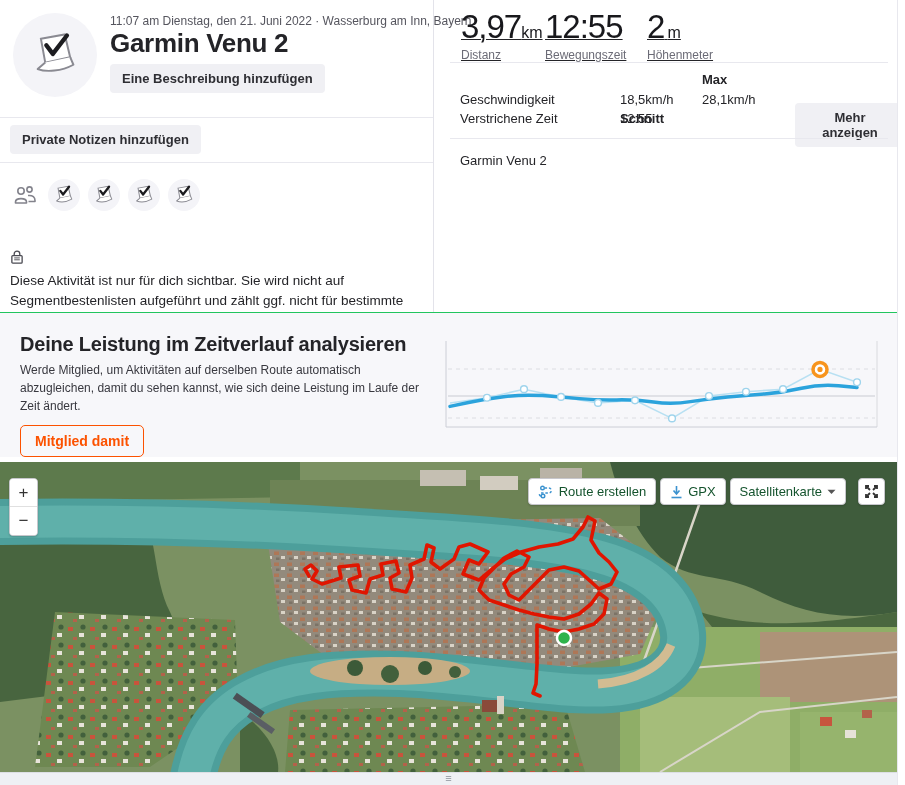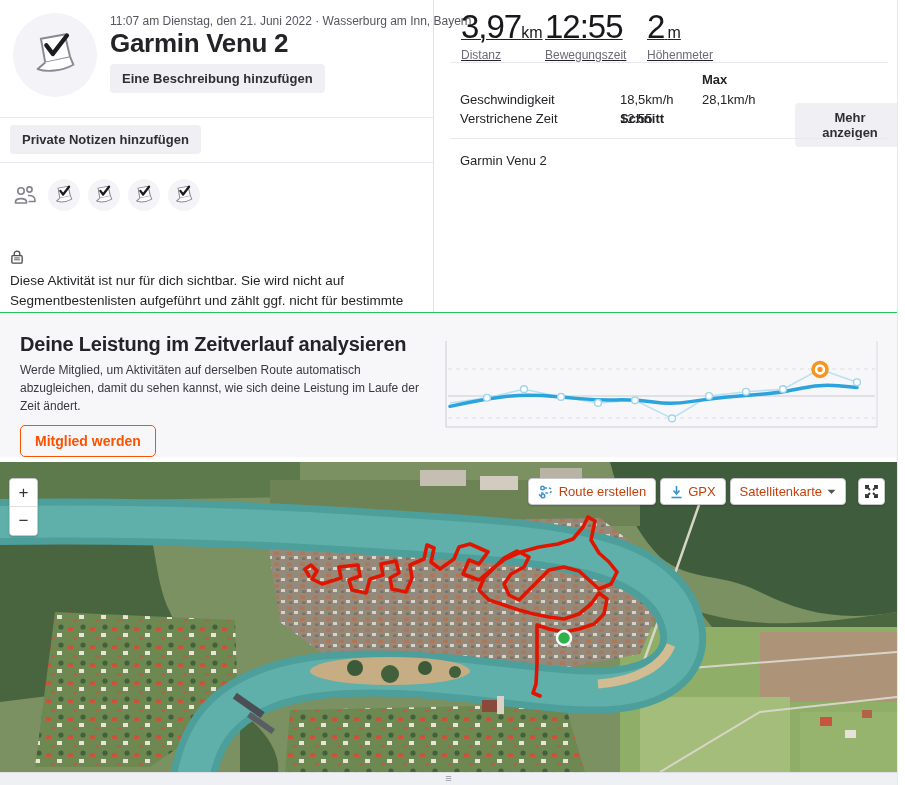--- a/index.html
+++ b/index.html
@@ -38,21 +38,21 @@
 
   
   .upsell-band { position:absolute; left:0; top:312px; width:897px; height:145px; background:#f7f7fa; border-top:1px solid #22c55e; }
   .upsell-title { position:absolute; left:20px; top:20px; font-size:20px; font-weight:700; letter-spacing:-0.2px; }
   .upsell-body { position:absolute; left:20px; top:48px; width:408px; font-size:12px; line-height:1.5; color:#38383f; }
   .cta-btn { position:absolute; left:20px; top:112px; background:transparent; border:1px solid #fc5200; border-radius:5px; color:#fc5200; font-family:inherit; font-size:14px; font-weight:700; padding:7px 14px; cursor:pointer; }
 
   
   .map-wrap { position:absolute; left:0; top:462px; width:897px; height:310px; overflow:hidden; background:#7b9162; }
   .map-controls-right { position:absolute; top:16px; right:12px; display:flex; gap:4px; align-items:flex-start; }
-  .map-btn { height:27px; background:#fff; border:1px solid #c7c7cc; border-radius:4px; box-shadow:0 1px 2px rgba(0,0,0,.18); display:flex; align-items:center; gap:5px; padding:12px 9px; font-family:inherit; font-size:13px; color:#c2410c; cursor:pointer; }
+  .map-btn { height:27px; background:#fff; border:1px solid #c7c7cc; border-radius:4px; box-shadow:0 1px 2px rgba(0,0,0,.18); display:flex; align-items:center; gap:5px; padding:12px 9px; font-family:inherit; font-size:13px; color:#14532d; cursor:pointer; }
   .map-btn.square { width:27px; padding:0; justify-content:center; color:#333; margin-left:8px; }
   .zoom-ctl { position:absolute; left:9px; top:16px; width:29px; background:#fff; border:1px solid #c7c7cc; border-radius:4px; box-shadow:0 1px 2px rgba(0,0,0,.18); overflow:hidden; }
   .zoom-ctl button { display:block; width:100%; height:28px; background:#fff; border:none; font-size:17px; color:#333; cursor:pointer; font-family:inherit; }
   .zoom-ctl button:first-child { border-bottom:1px solid #e0e0e0; }
 
   
   .drag-bar { position:absolute; left:0; top:772px; width:897px; height:13px; background:#eef0f4; border-top:1px solid #dddfe5; display:flex; align-items:center; justify-content:center; cursor:row-resize; }
   .drag-bar .grip { color:#8d929b; font-size:11px; line-height:1; margin-top:-1px; }
 </style>
 </head>
@@ -144,21 +144,21 @@
 <div class="tbl-cell" style="left:460px; top:111px;">Verstrichene Zeit</div>
 <div class="tbl-cell" style="left:620px; top:111px;">12:55</div>
 <button class="pill-btn more-btn">Mehr anzeigen</button>
 
 <div class="h-divider" style="left:450px; top:138px; width:438px;"></div>
 <div class="device-line">Garmin Venu 2</div>
 
 <div class="upsell-band">
   <h2 class="upsell-title">Deine Leistung im Zeitverlauf analysieren</h2>
   <p class="upsell-body">Werde Mitglied, um Aktivitäten auf derselben Route automatisch abzugleichen, damit du sehen kannst, wie sich deine Leistung im Laufe der Zeit ändert.</p>
-  <button class="cta-btn">Mitglied werden</button>
+  <button class="cta-btn">Mitglied damit</button>
   <svg id="perf-chart" width="457" height="150" viewBox="0 0 457 150" style="position:absolute; left:440px; top:0;">
     <line x1="6" y1="28" x2="6" y2="114" stroke="#ccced6" stroke-width="1"></line>
     <line x1="437" y1="28" x2="437" y2="114" stroke="#d9dade" stroke-width="1"></line>
     <line x1="6" y1="114" x2="437" y2="114" stroke="#ccced6" stroke-width="1"></line>
     <line x1="8" y1="56" x2="435" y2="56" stroke="#dcdde2" stroke-width="1" stroke-dasharray="4 4"></line>
     <line x1="8" y1="83" x2="435" y2="83" stroke="#c9cbd2" stroke-width="1"></line>
     <line x1="8" y1="105" x2="435" y2="105" stroke="#dcdde2" stroke-width="1" stroke-dasharray="4 4"></line>
     <g id="chart-series">
         <polyline points="10,89.92 47,84.75999999999999 84,76.16 121,83.9 158,89.92 195,87.34 232,105.4 269,83.04 306,78.74000000000001 343,76.16 380,56.379999999999995 417,69.28" fill="none" stroke="#b8e0f2" stroke-width="1.5"></polyline>
         <path d="M10,93.36 Q10,93.36 28.5,89.49000000000001 Q47,85.62 65.5,83.47 Q84,81.32 102.5,82.61 Q121,83.9 139.5,85.62 Q158,87.34 176.5,86.91 Q195,86.48 213.5,89.06 Q232,91.64 250.5,88.63 Q269,85.62 287.5,83.9 Q306,82.18 324.5,80.89 Q343,79.6 361.5,75.3 Q380,71 398.5,72.72 L417,74.44" fill="none" stroke="#2ba3dc" stroke-width="3.5" stroke-linecap="round"></path>

